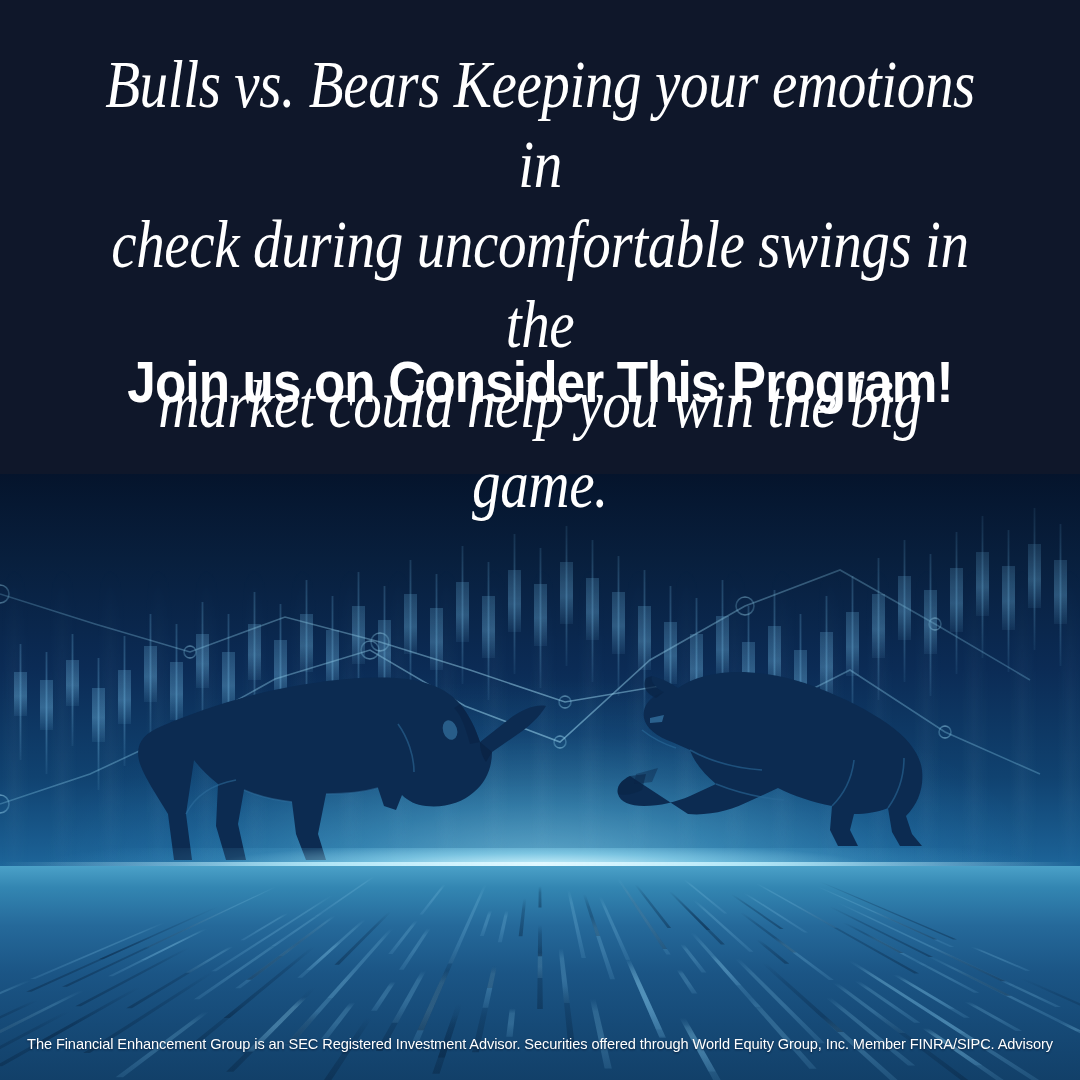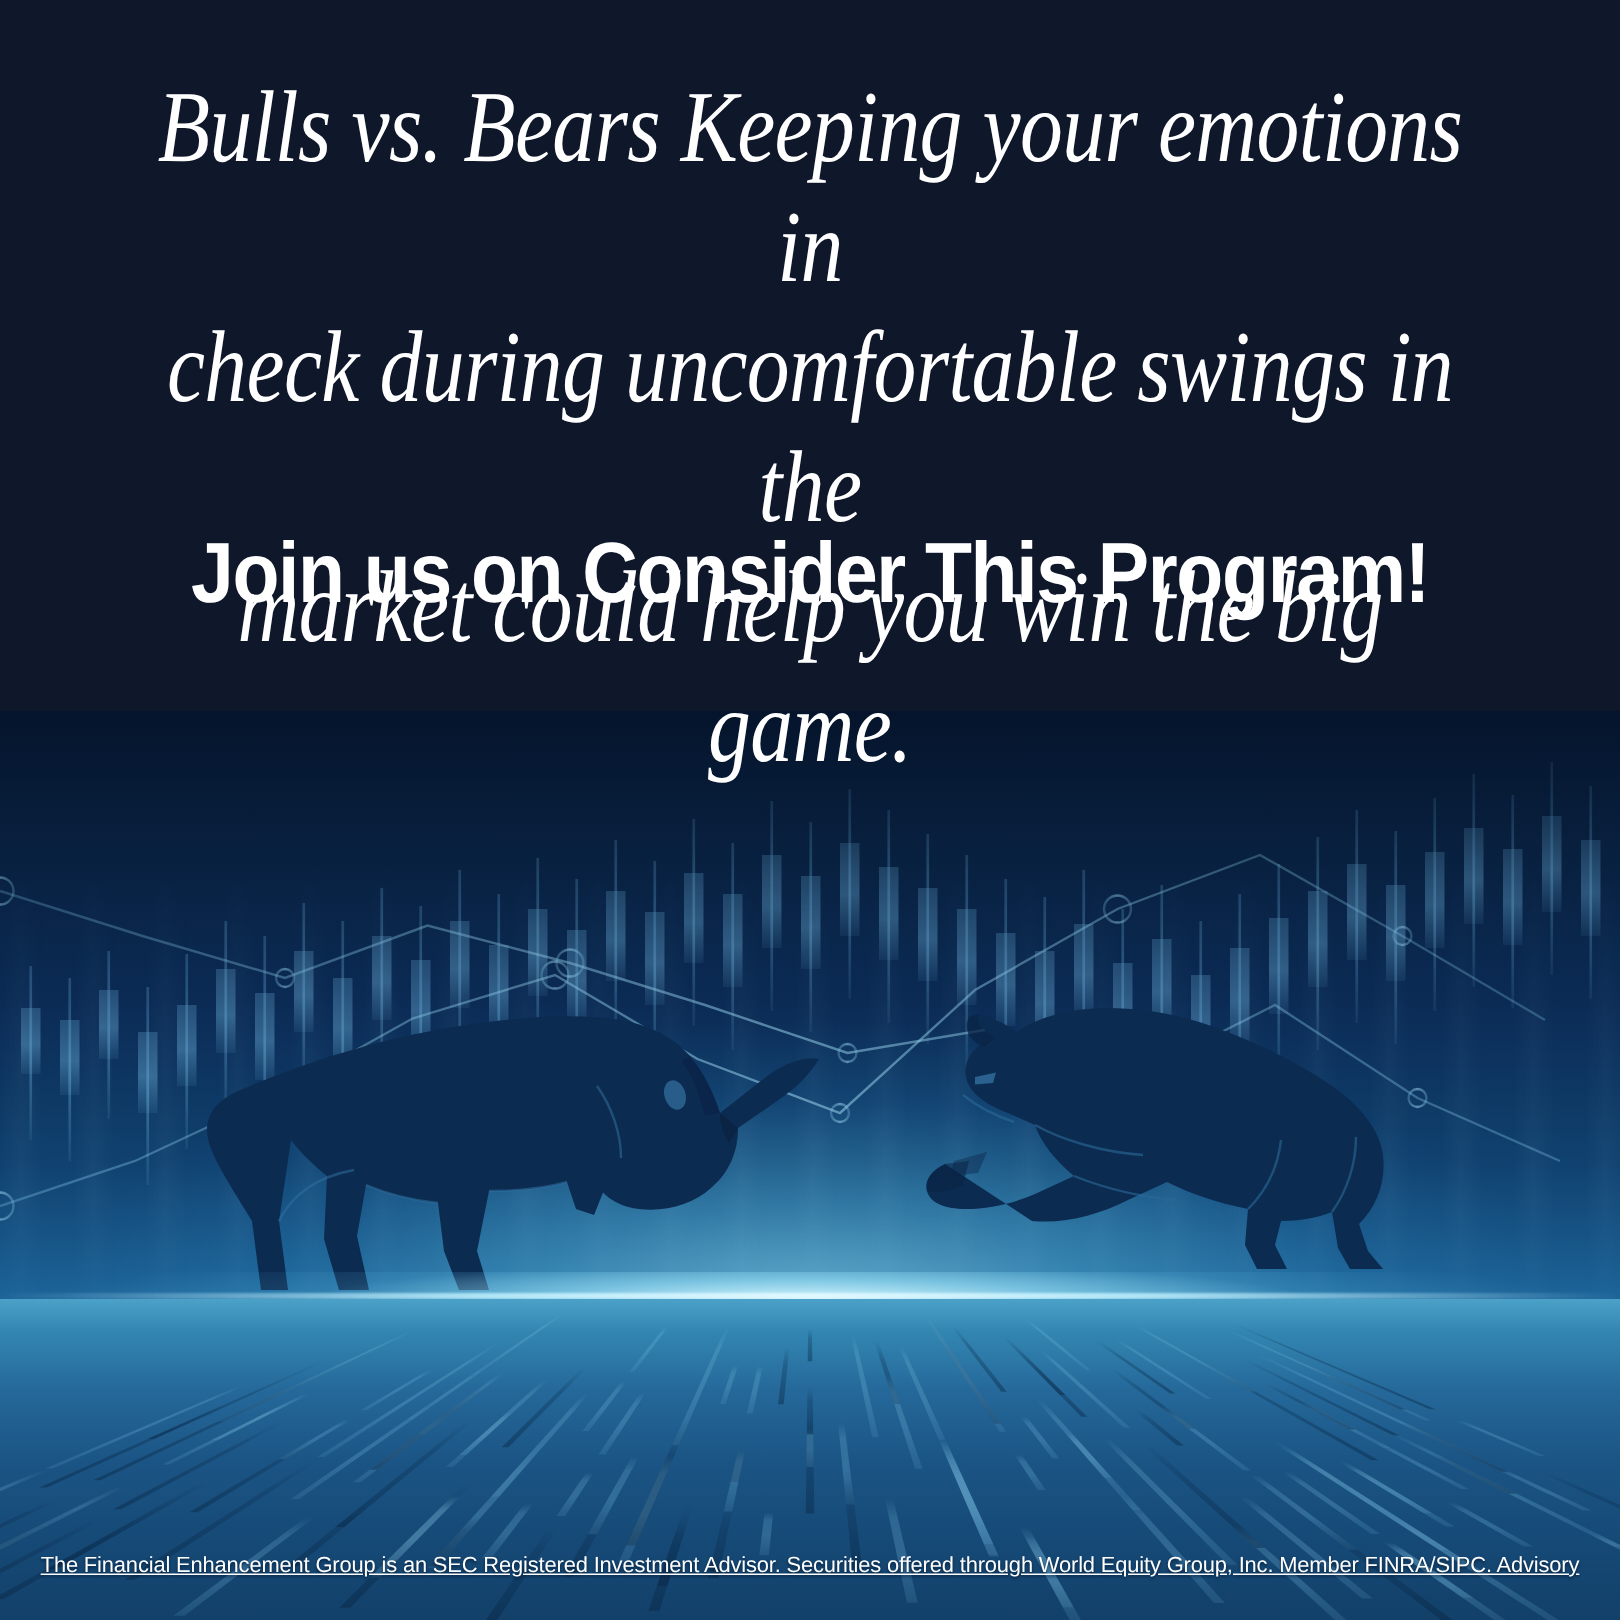--- a/index.html
+++ b/index.html
@@ -154,21 +154,20 @@
   .disc-line {
     color:#ffffff;
     font-family:"Liberation Sans", sans-serif;
     font-size:14.6px;
     line-height:22px;
     font-weight:400;
     text-align:left;
     white-space:nowrap;
     letter-spacing:-0.1px;
     text-shadow:0 1px 2px rgba(0,20,45,0.75);
-    text-decoration:underline;
   }
 </style>
 </head>
 <body>
 
 <div id="poster">
 
   <div class="art">
 
     <div class="sky2"></div>

